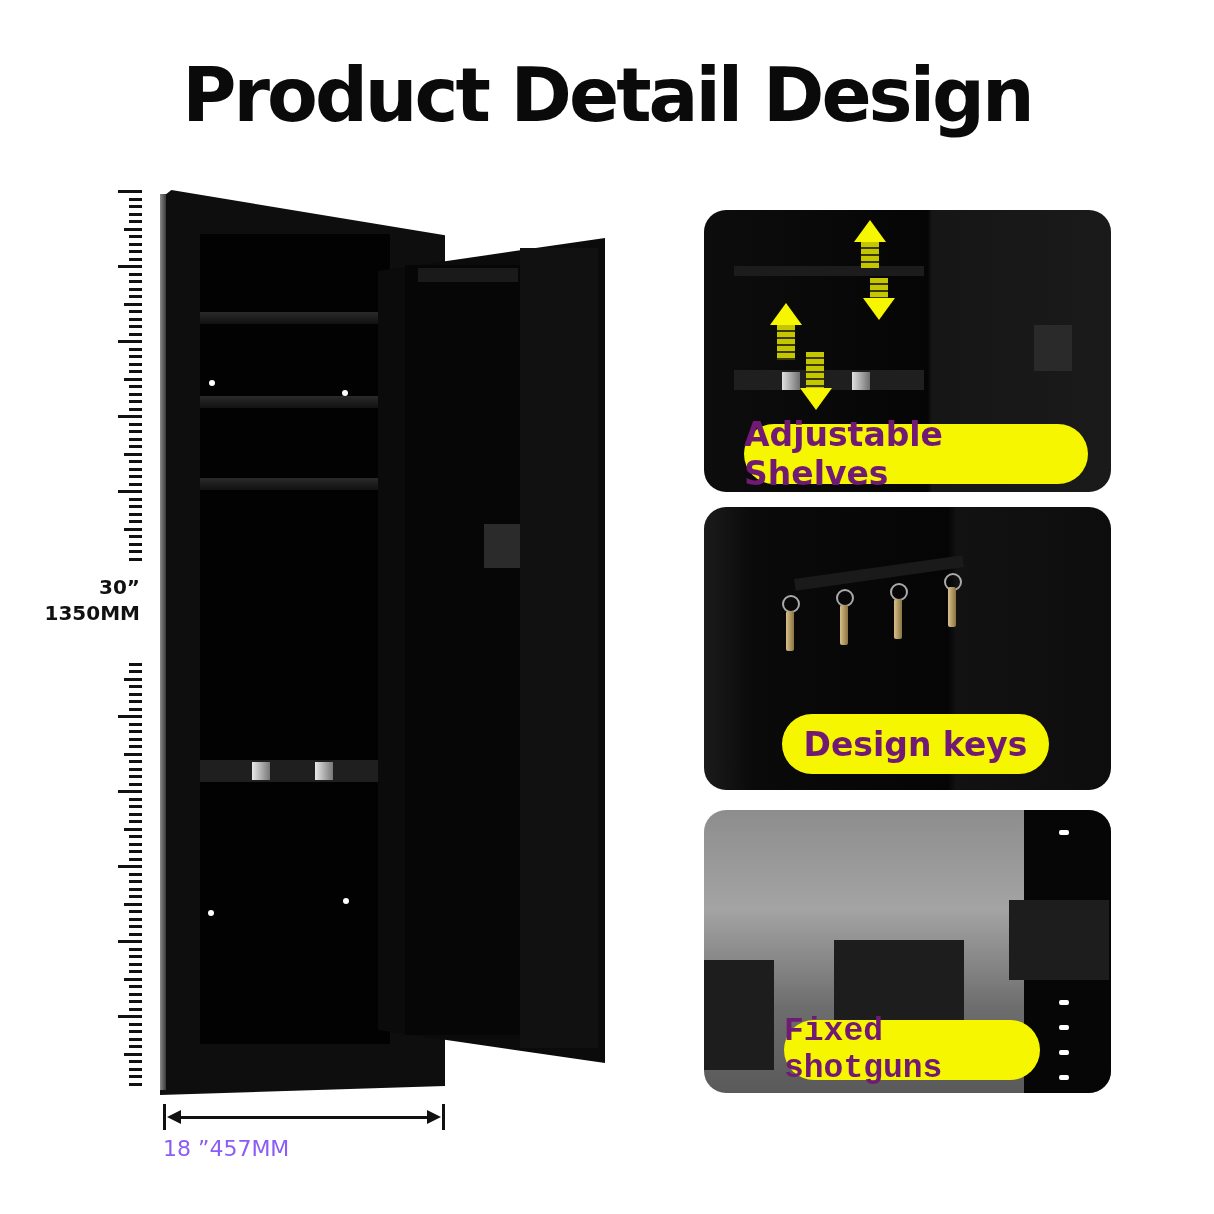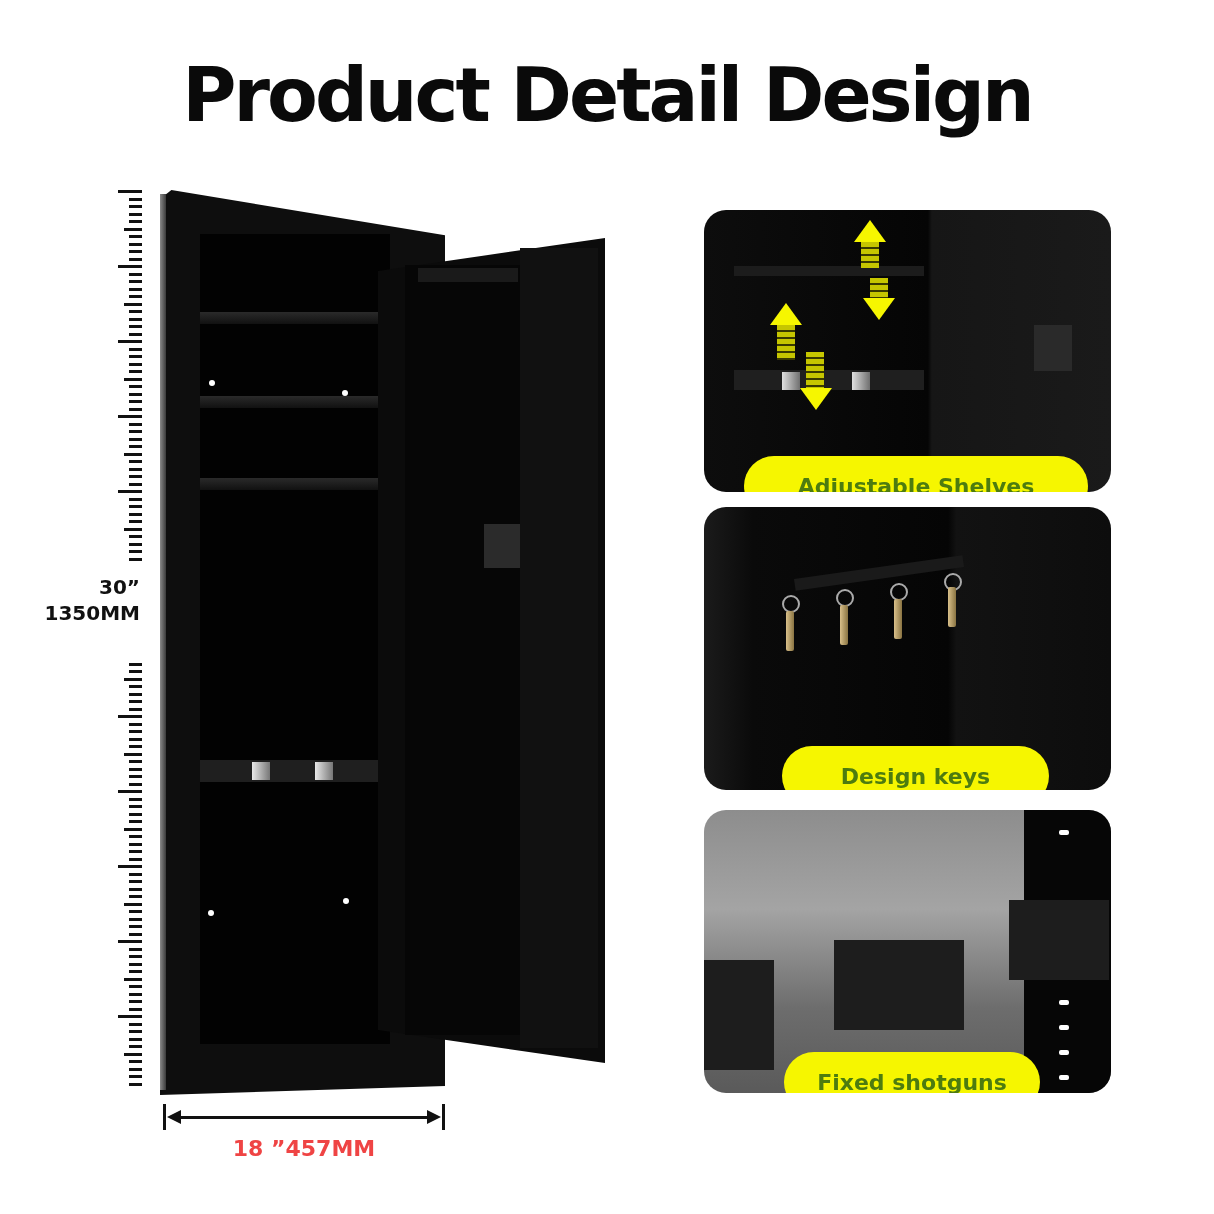--- a/index.html
+++ b/index.html
@@ -11,43 +11,43 @@
   .tick { position: absolute; right: 0; height: 3px; background: #111; }
   .dim-v { position: absolute; left: 18px; top: 574px; width: 122px; text-align: right; font-weight: bold; font-size: 20px; line-height: 26px; color: #111; }
 
   
   .dim-h { position: absolute; left: 163px; top: 1104px; width: 282px; height: 30px; }
   .dim-h .bar-l, .dim-h .bar-r { position: absolute; top: 0; width: 3px; height: 26px; background: #111; }
   .dim-h .bar-l { left: 0; } .dim-h .bar-r { right: 0; }
   .dim-h .line { position: absolute; left: 10px; right: 10px; top: 12px; height: 3px; background: #111; }
   .dim-h .ah-l { position: absolute; left: 4px; top: 6px; width: 0; height: 0; border-top: 7px solid transparent; border-bottom: 7px solid transparent; border-right: 14px solid #111; }
   .dim-h .ah-r { position: absolute; right: 4px; top: 6px; width: 0; height: 0; border-top: 7px solid transparent; border-bottom: 7px solid transparent; border-left: 14px solid #111; }
-  .dim-h-label { position: absolute; left: 163px; top: 1136px; width: 282px; text-align: center; font-weight: bold; font-size: 22px; color: #ef4444; }
+  .dim-h-label { position: absolute; left: 163px; top: 1136px; width: 282px; font-weight: normal; font-size: 22px; color: #8b5cf6; }
 
   
   .cab { position: absolute; left: 160px; top: 190px; width: 285px; height: 905px; }
   .cab-body { position: absolute; left: 0; top: 0; width: 285px; height: 905px; background: #0e0e0e; clip-path: polygon(4% 0, 100% 5%, 100% 99%, 0 100%, 0 1%); }
   .cab-edge { position: absolute; left: 0; top: 4px; width: 6px; height: 896px; background: linear-gradient(90deg,#8a8a8a,#3a3a3a); }
   .cab-inner { position: absolute; left: 40px; top: 44px; width: 190px; height: 810px; background: #020202; }
   .shelf { position: absolute; left: 40px; width: 190px; height: 12px; background: linear-gradient(180deg,#2a2a2a,#111); }
   .rack { position: absolute; left: 40px; top: 570px; width: 190px; height: 22px; background: #1f1f1f; }
   .rack .clip { position: absolute; top: 2px; width: 18px; height: 18px; background: linear-gradient(90deg,#e8e8e8,#777); }
   .hole { position: absolute; width: 6px; height: 6px; border-radius: 50%; background: #fff; }
   .door { position: absolute; left: 378px; top: 238px; width: 227px; height: 825px; background: #0b0b0b; clip-path: polygon(0 4%, 100% 0, 100% 100%, 0 96%); }
   .door-panel { position: absolute; left: 405px; top: 265px; width: 115px; height: 770px; background: #060606; }
   .door-strip { position: absolute; left: 520px; top: 248px; width: 78px; height: 800px; background: #111; }
   .door-hooks { position: absolute; left: 418px; top: 268px; width: 100px; height: 14px; background: #1a1a1a; }
   .lockpad { position: absolute; left: 484px; top: 524px; width: 36px; height: 44px; background: #2b2b2b; }
 
   
   .card { position: absolute; left: 704px; width: 407px; border-radius: 22px; overflow: hidden; }
   .card1 { top: 210px; height: 282px; background: linear-gradient(90deg,#0d0d0d 0%,#050505 55%,#161616 56%,#1a1a1a 100%); }
   .card2 { top: 507px; height: 283px; background: linear-gradient(90deg,#1b1b1b 0%,#0a0a0a 12%,#050505 60%,#121212 62%,#0d0d0d 100%); }
-  .card3 { top: 810px; height: 283px; background: linear-gradient(180deg,#8d8d8d 0%,#a4a4a4 35%,#6d6d6d 70%,#5a5a5a 100%); }
-  .pill { position: absolute; background: #f6f600; color: #4d7c0f; font-weight: bold; font-size: 22px; border-radius: 32px; display: flex; align-items: center; justify-content: center; margin-top: 32px; }
+  .card3 { top: 810px; height: 283px; background: linear-gradient(180deg,#8d8d8d 0%,#a4a4a4 35%,#6d6d6d 70%,#5a5a5a 100%); font-family: Liberation Mono, monospace; }
+  .pill { position: absolute; background: #f6f600; color: #701a75; font-weight: bold; font-size: 33px; border-radius: 32px; display: flex; align-items: center; justify-content: center; }
   .card1 .pill { left: 40px; top: 214px; width: 344px; height: 60px; }
   .card2 .pill { left: 78px; top: 207px; width: 267px; height: 60px; }
   .card3 .pill { left: 80px; top: 210px; width: 256px; height: 60px; }
 
   .c1-shelf { position: absolute; left: 30px; top: 56px; width: 190px; height: 10px; background: #1c1c1c; }
   .c1-rack { position: absolute; left: 30px; top: 160px; width: 190px; height: 20px; background: #1f1f1f; }
   .c1-clip { position: absolute; top: 2px; width: 18px; height: 18px; background: linear-gradient(90deg,#e0e0e0,#6f6f6f); }
   .c1-lock { position: absolute; left: 330px; top: 115px; width: 38px; height: 46px; background: #2a2a2a; }
   .arrow-up { position: absolute; width: 0; height: 0; border-left: 16px solid transparent; border-right: 16px solid transparent; border-bottom: 22px solid #f6f600; }
   .arrow-down { position: absolute; width: 0; height: 0; border-left: 16px solid transparent; border-right: 16px solid transparent; border-top: 22px solid #f6f600; }

